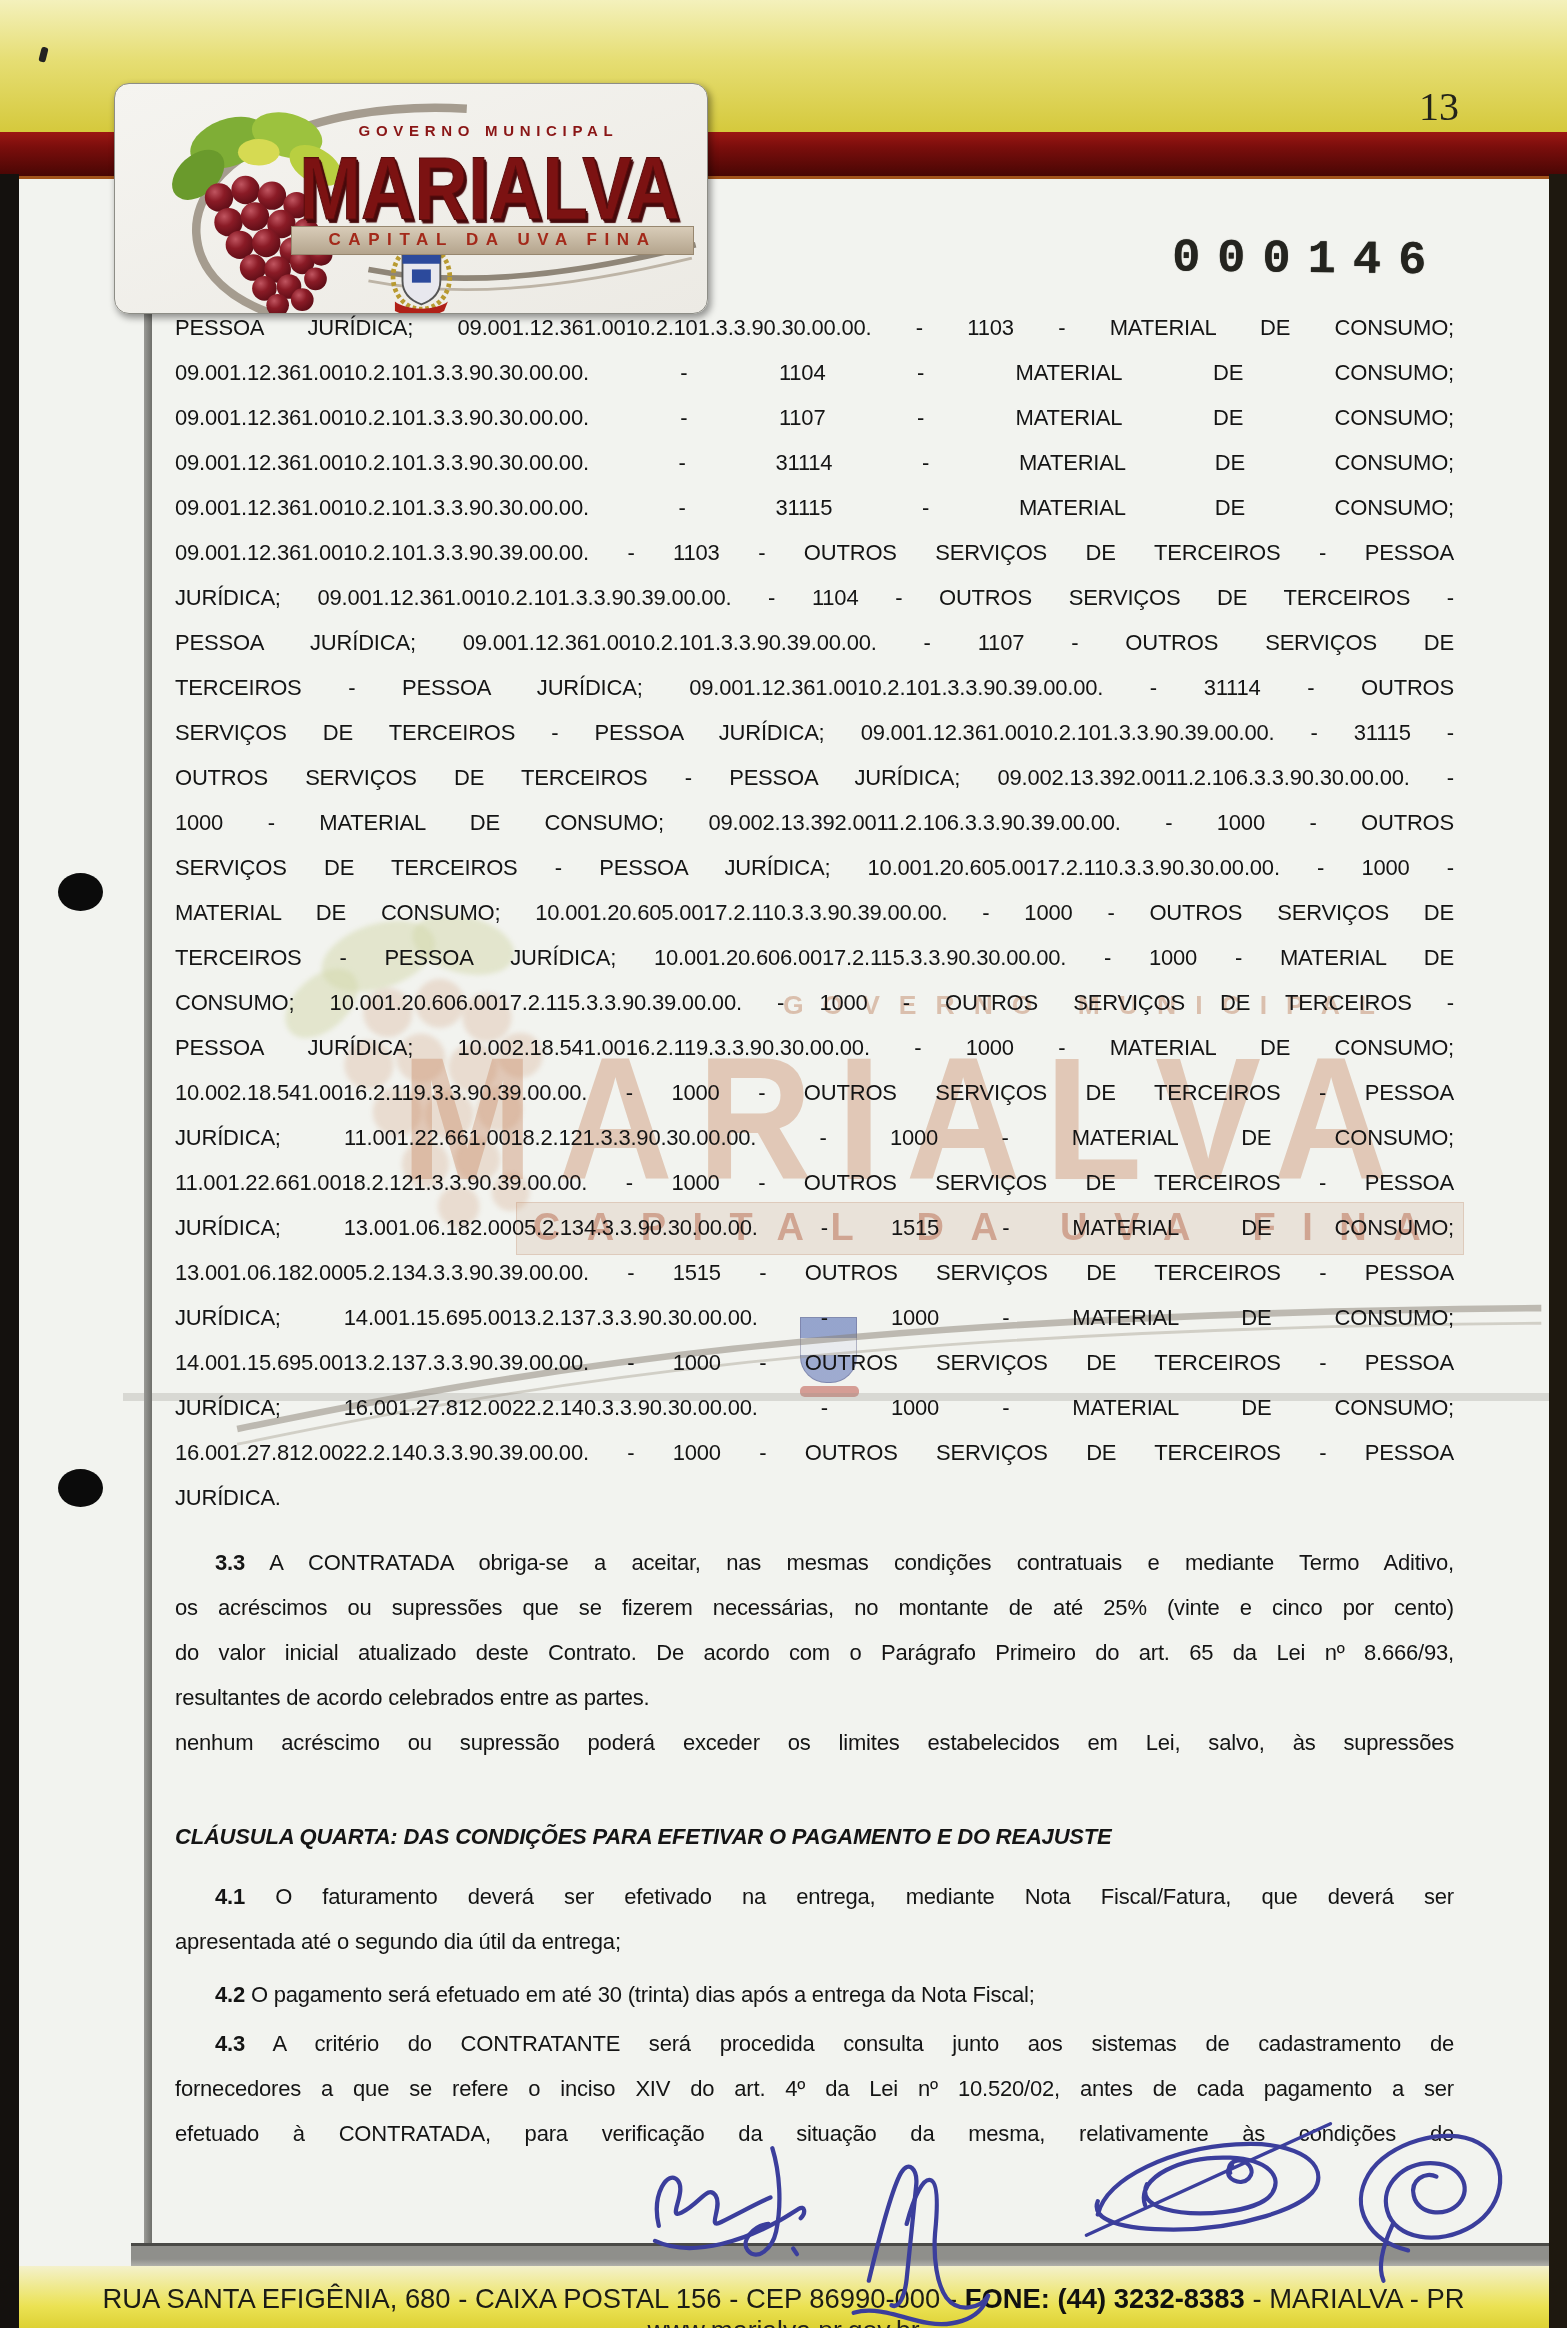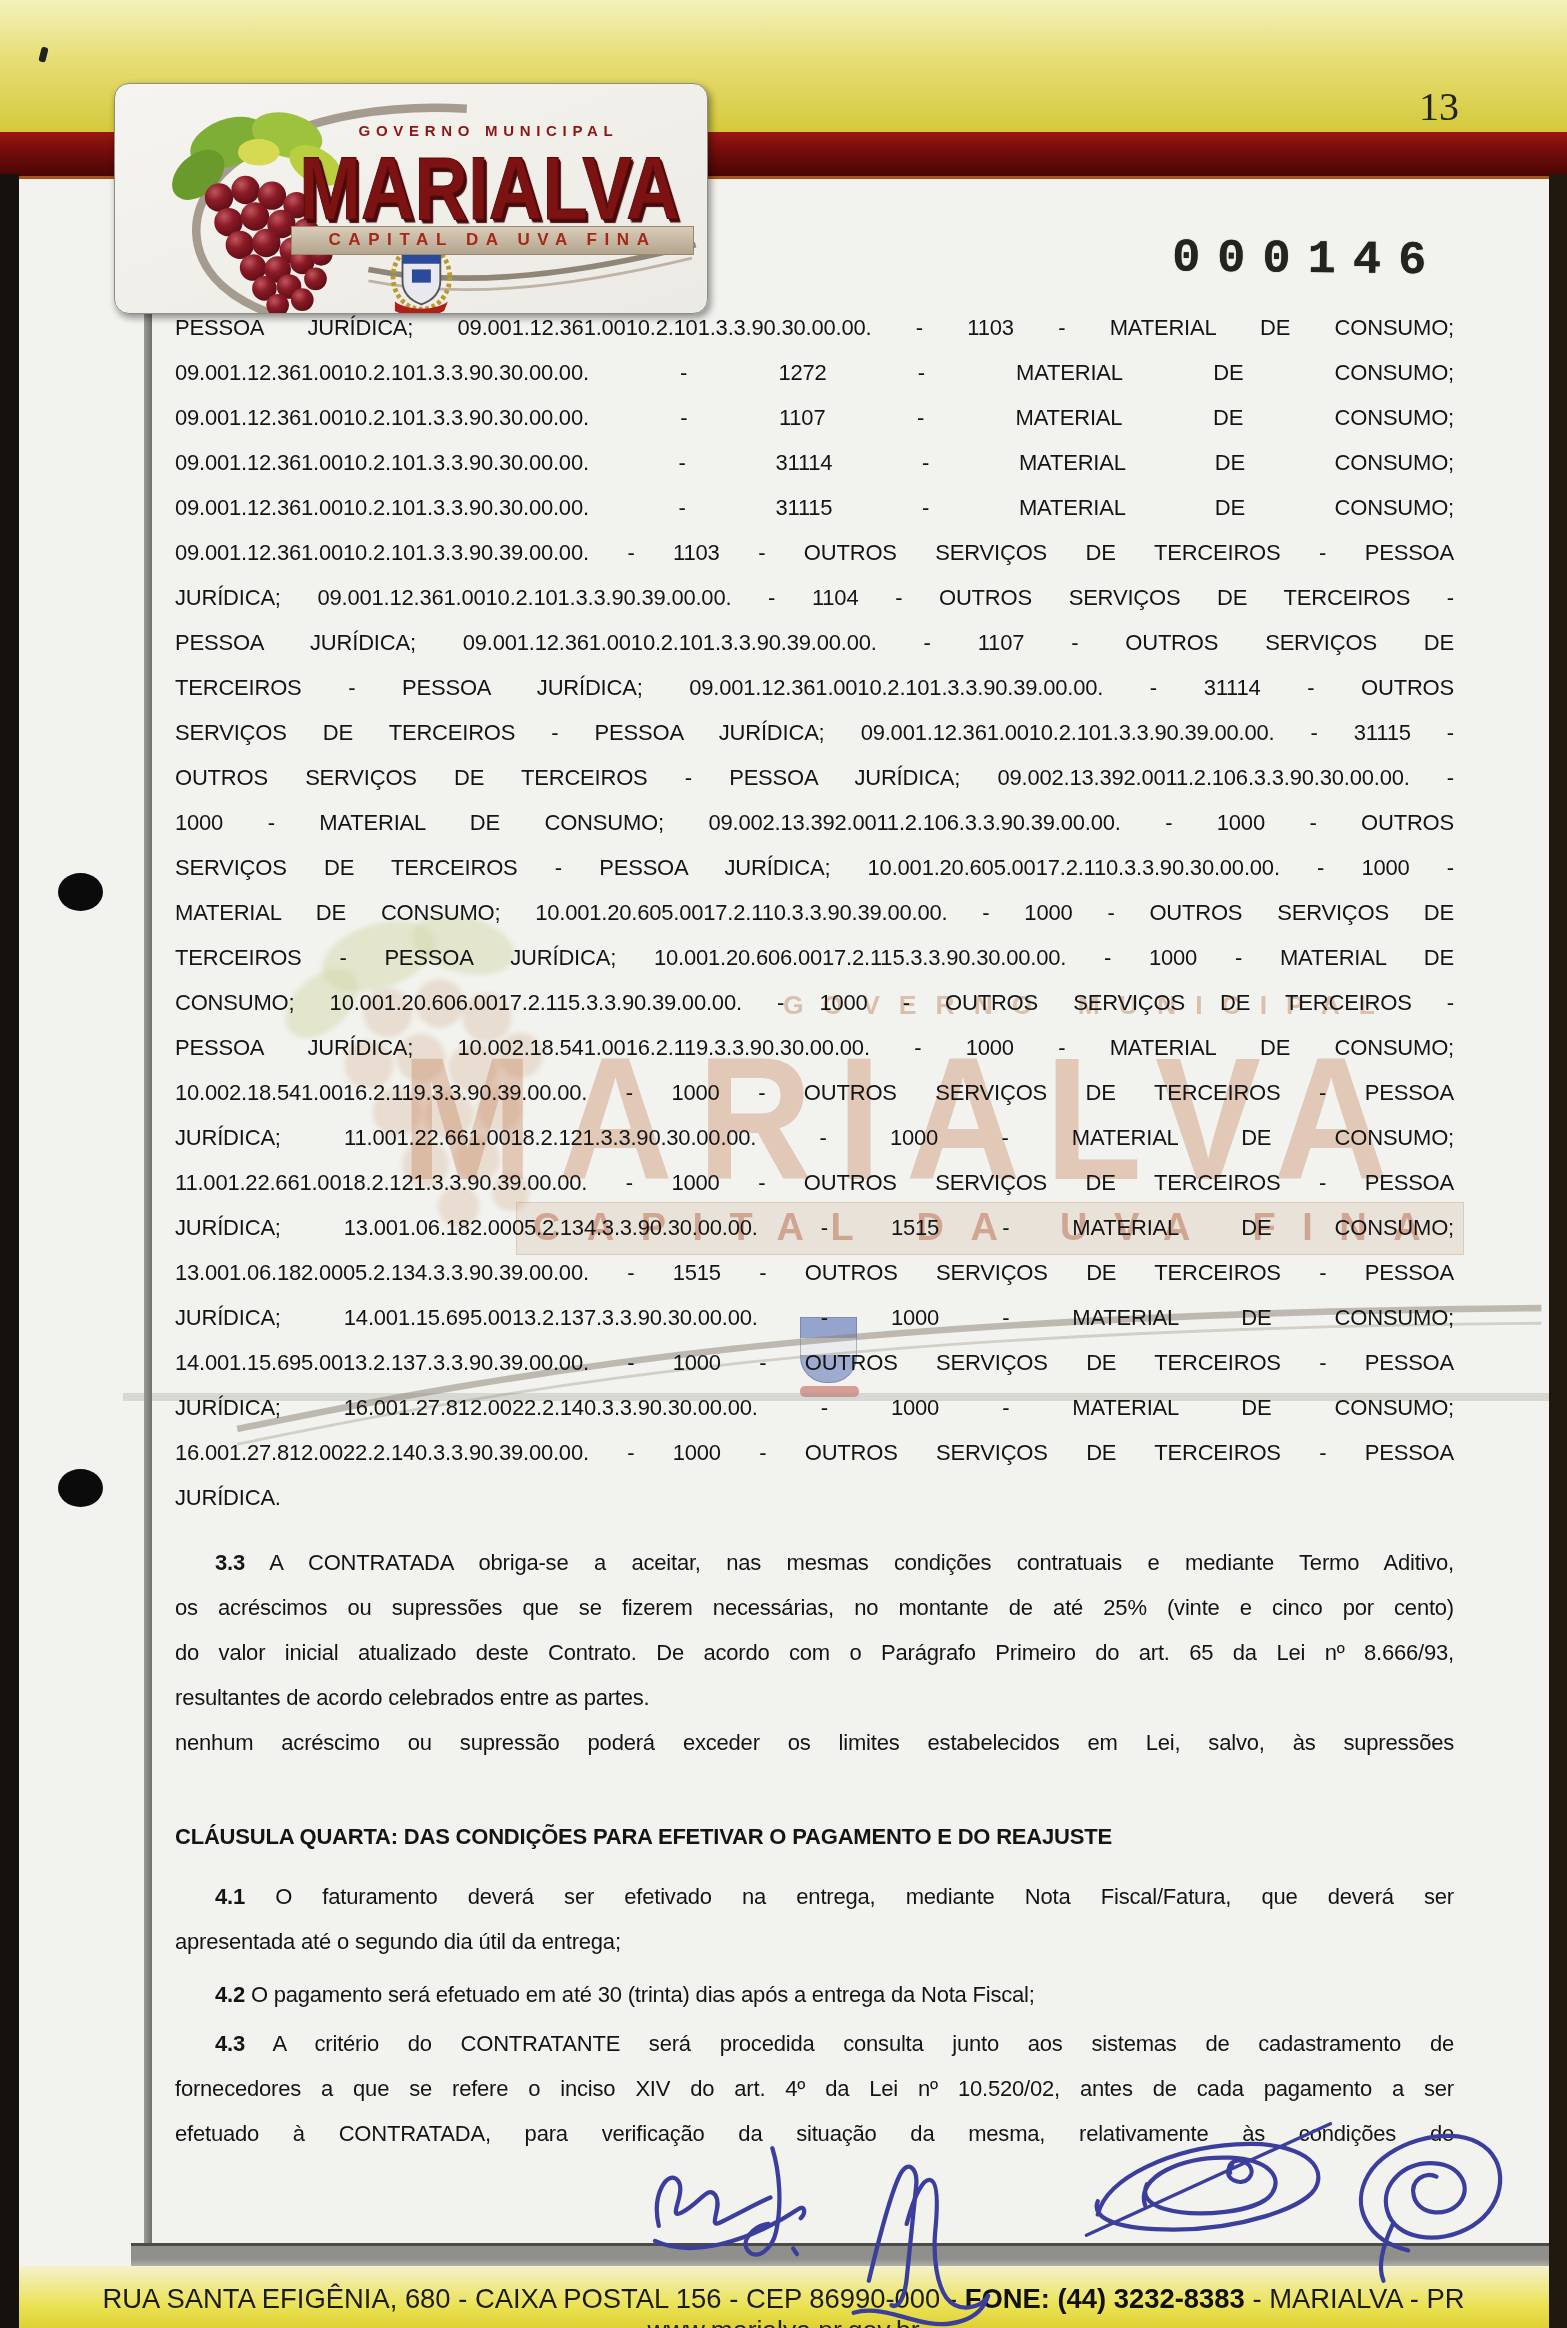--- a/index.html
+++ b/index.html
@@ -82,21 +82,21 @@
   .wm-swoosh { left:123px; top:1259px; }
   
   .body-text {
     position:absolute; left:175px; top:305px; width:1279px; z-index:3;
     font-size:22px; letter-spacing:-0.2px; color:#141414;
   }
   .line { height:45px; line-height:45px; white-space:nowrap;
     text-align:justify; text-align-last:justify; overflow:visible; }
   .line.indent { padding-left:40px; }
   .line.line-last { text-align-last:left; }
-  .para.heading .line { font-weight:bold; }
+  .para.heading .line { font-weight:bold;font-style:italic; }
   .para-clause-3-3 { margin-top:20px; }
   .para-clausula-quarta { margin-top:49px; }
   .para-clause-4-1 { margin-top:15px; }
   .para-clause-4-2 { margin-top:7.6px; }
   .para-clause-4-3 { margin-top:4.7px; }
   
   .signatures { position:absolute; left:568px; top:2082px; z-index:8; }
   
   .band-bottom {
     position:absolute; left:0; top:2266px; width:1567px; height:62px; z-index:6;
@@ -154,21 +154,21 @@
     <path d="M120,196 C420,134 760,74 1500,68" fill="none" stroke="rgba(160,152,138,.4)" stroke-width="3"></path>
   </svg>
   <div class="streak"></div>
 
   <div class="page-edge-v"></div>
   <div class="page-edge-b"></div>
 
   <div class="body-text">
       <div class="para para-dotacoes">
         <div class="line">PESSOA JURÍDICA; 09.001.12.361.0010.2.101.3.3.90.30.00.00. - 1103 - MATERIAL DE CONSUMO;</div>
-        <div class="line">09.001.12.361.0010.2.101.3.3.90.30.00.00. - 1272 - MATERIAL DE CONSUMO;</div>
+        <div class="line">09.001.12.361.0010.2.101.3.3.90.30.00.00. - 1104 - MATERIAL DE CONSUMO;</div>
         <div class="line">09.001.12.361.0010.2.101.3.3.90.30.00.00. - 1107 - MATERIAL DE CONSUMO;</div>
         <div class="line">09.001.12.361.0010.2.101.3.3.90.30.00.00. - 31114 - MATERIAL DE CONSUMO;</div>
         <div class="line">09.001.12.361.0010.2.101.3.3.90.30.00.00. - 31115 - MATERIAL DE CONSUMO;</div>
         <div class="line">09.001.12.361.0010.2.101.3.3.90.39.00.00. - 1103 - OUTROS SERVIÇOS DE TERCEIROS - PESSOA</div>
         <div class="line">JURÍDICA; 09.001.12.361.0010.2.101.3.3.90.39.00.00. - 1104 - OUTROS SERVIÇOS DE TERCEIROS -</div>
         <div class="line">PESSOA JURÍDICA; 09.001.12.361.0010.2.101.3.3.90.39.00.00. - 1107 - OUTROS SERVIÇOS DE</div>
         <div class="line">TERCEIROS - PESSOA JURÍDICA; 09.001.12.361.0010.2.101.3.3.90.39.00.00. - 31114 - OUTROS</div>
         <div class="line">SERVIÇOS DE TERCEIROS - PESSOA JURÍDICA; 09.001.12.361.0010.2.101.3.3.90.39.00.00. - 31115 -</div>
         <div class="line">OUTROS SERVIÇOS DE TERCEIROS - PESSOA JURÍDICA; 09.002.13.392.0011.2.106.3.3.90.30.00.00. -</div>
         <div class="line">1000 - MATERIAL DE CONSUMO; 09.002.13.392.0011.2.106.3.3.90.39.00.00. - 1000 - OUTROS</div>

